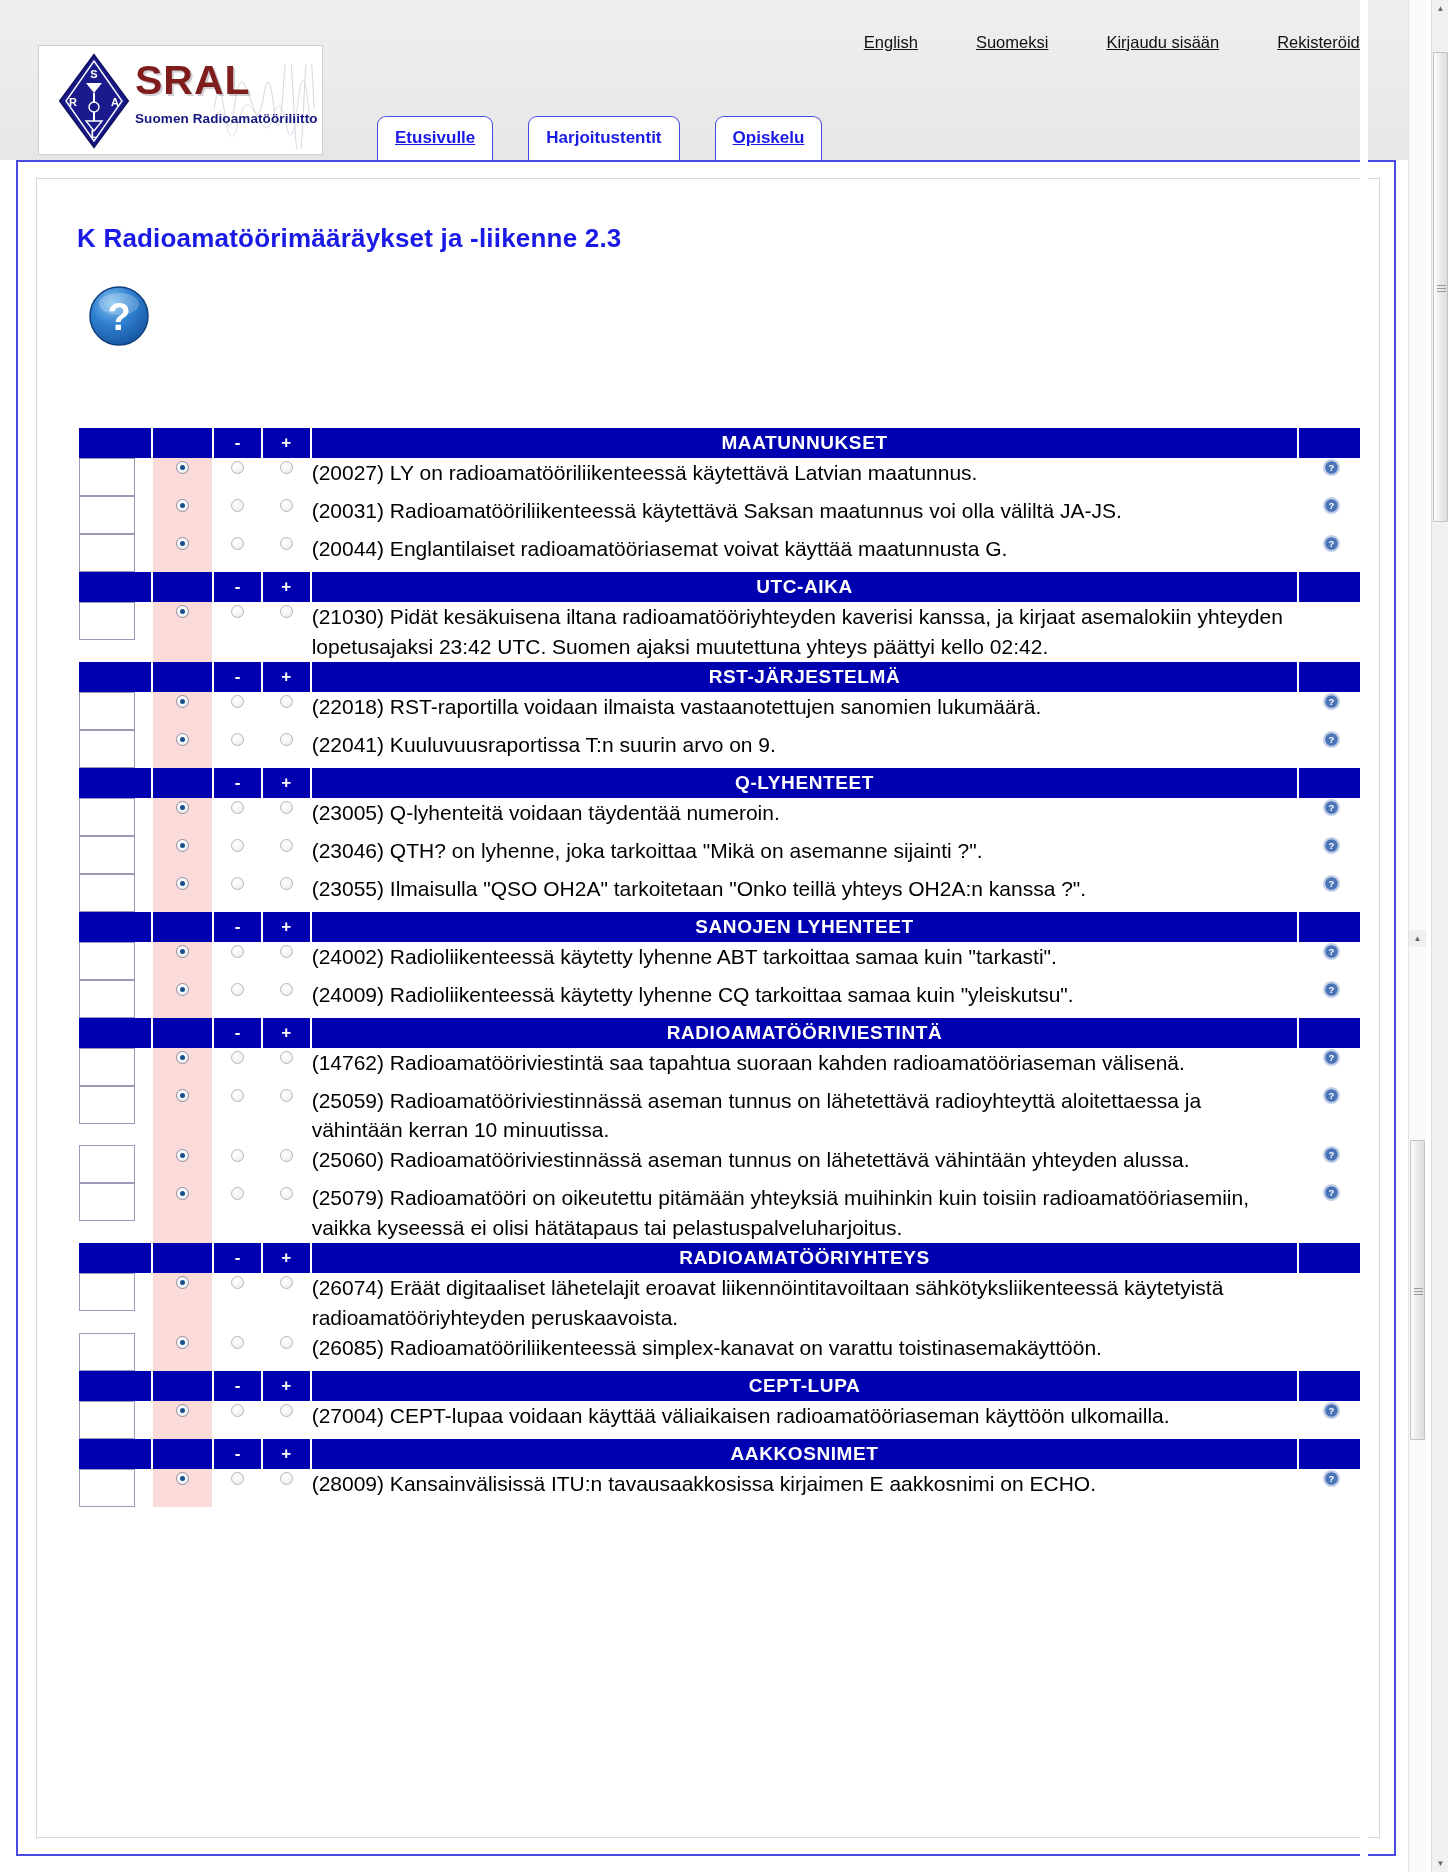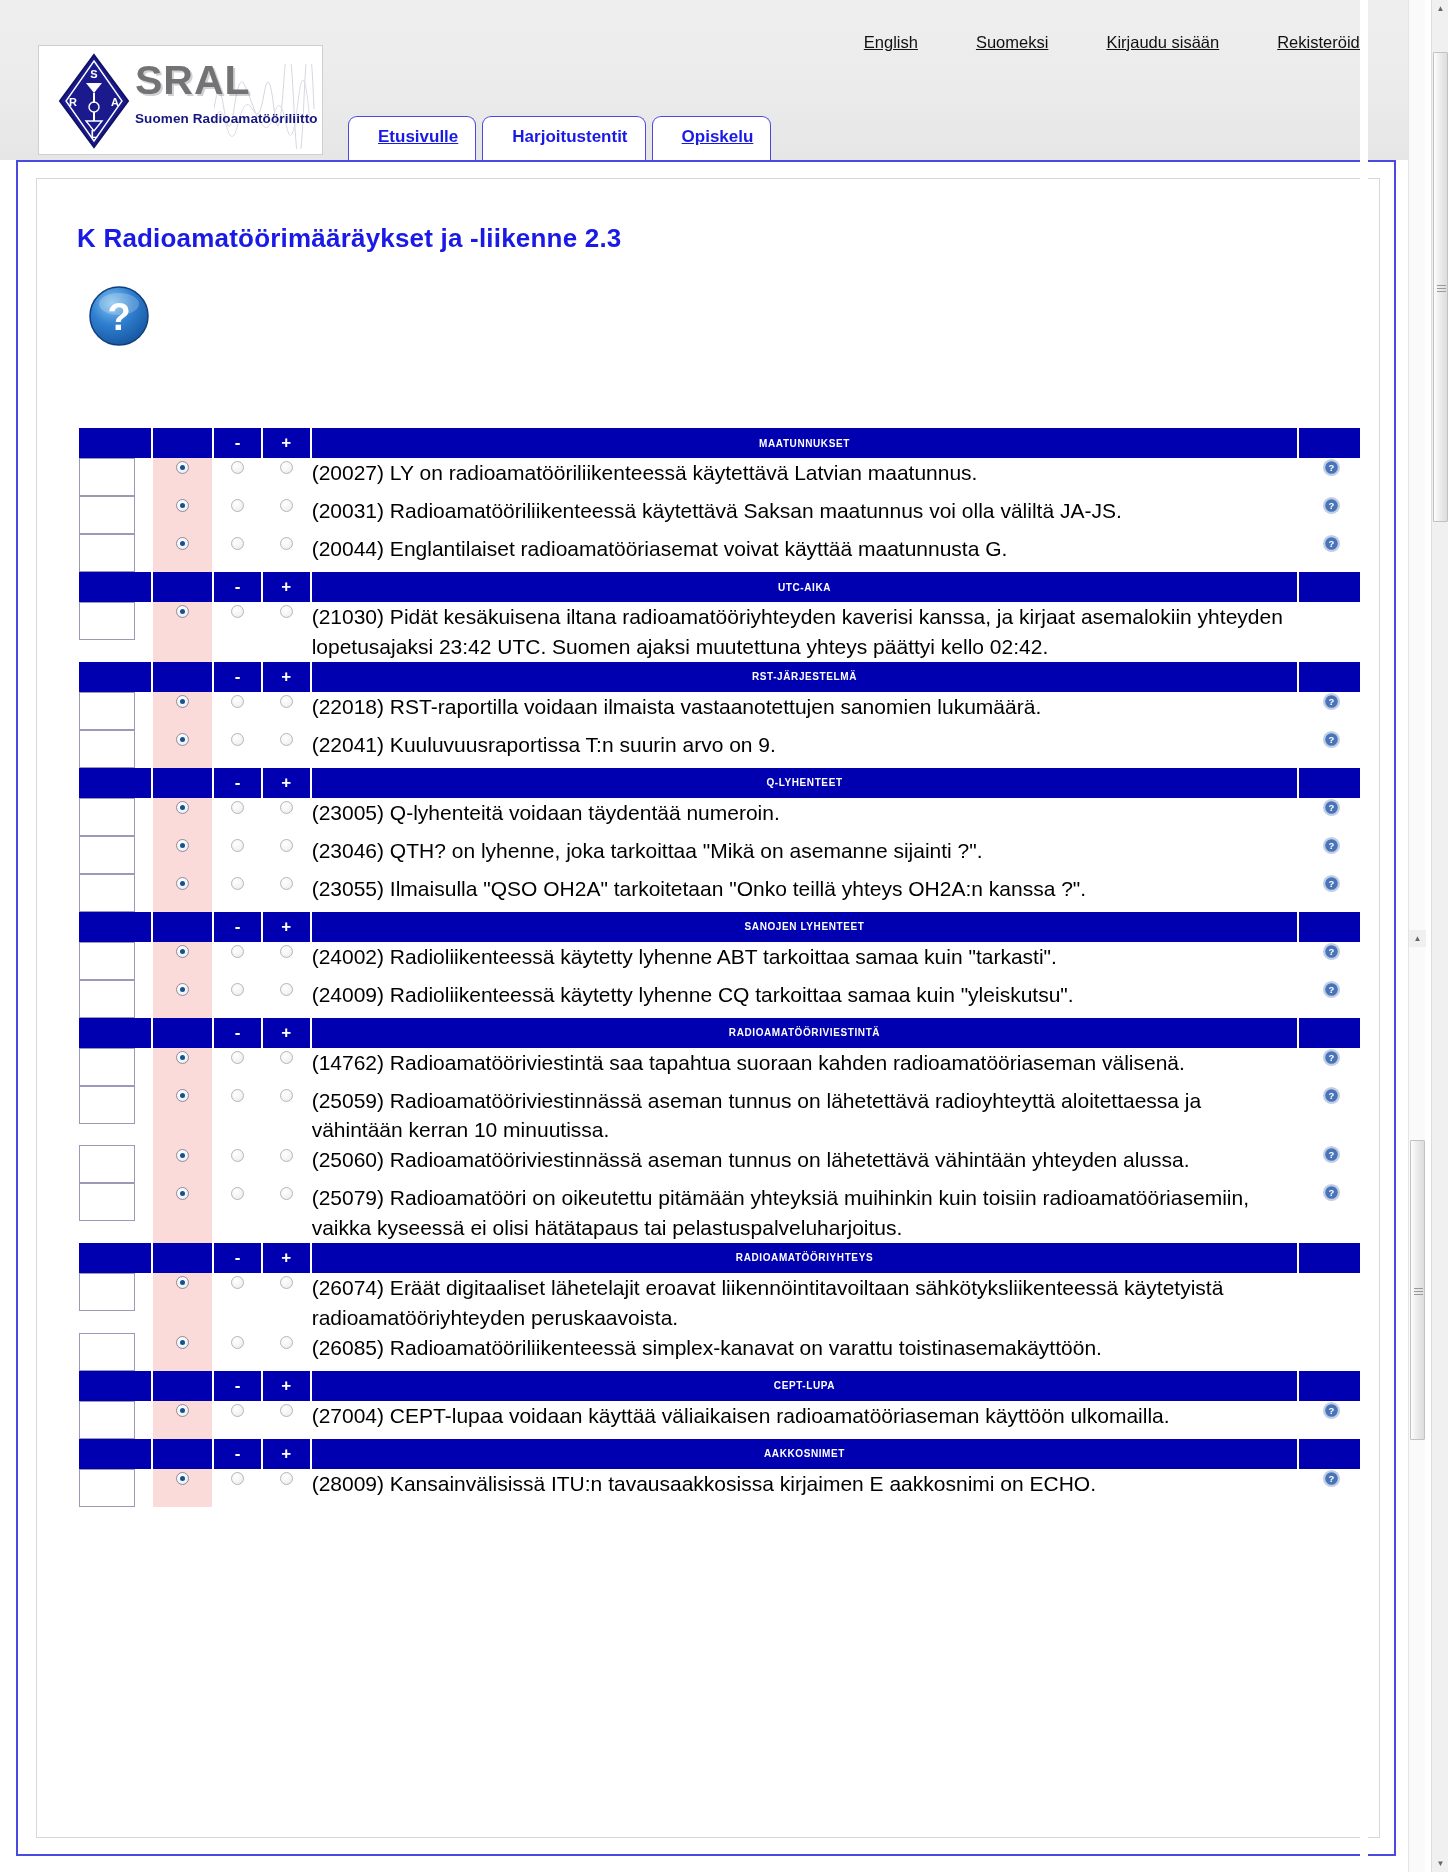--- a/index.html
+++ b/index.html
@@ -62,21 +62,21 @@
     left: 18px; top: 6px;
     width: 74px; height: 98px;
   }
   .logo-text {
     position: absolute;
     left: 96px; top: 14px;
   }
   .logo-title {
     font-size: 41px;
     font-weight: bold;
-    color: #737373;
+    color: #7f1d1d;
     letter-spacing: 1px;
     line-height: 1;
     text-shadow: 2px 2px 0 rgba(120,120,140,.35);
     font-family: "Liberation Sans", sans-serif;
   }
   .logo-sub {
     margin-top: 10px;
     font-size: 13.5px;
     font-weight: bold;
     color: #16167f;
@@ -97,23 +97,23 @@
     left: 348px; bottom: 0;
     display: flex;
     gap: 6px;
     align-items: flex-end;
   }
   .tab {
     background: #ffffff;
     border: 1.5px solid #4a4ae0;
     border-bottom: none;
     border-radius: 9px 9px 0 0;
-    padding: 10px 17px 12px 29px;
+    padding: 10px 17px 12px 17px;
     height: 44px;
-    display: flex; align-items: flex-start; justify-content: center;
+    display: flex; align-items: center; justify-content: center; margin-left: 29px;
   }
   .tab a, .tab span {
     font-size: 17px;
     font-weight: bold;
     color: #1a1ae6;
     text-decoration: underline;
     white-space: nowrap;
     font-family: "Liberation Sans", sans-serif;
   }
   .tab.notab span { text-decoration: none; }
@@ -176,21 +176,21 @@
     padding: 0;
     letter-spacing: .3px;
     font-family: "Liberation Sans", sans-serif;
   }
   tr.section-row > td.sig {
     font-size: 17px;
     font-weight: bold;
   }
   tr.section-row > td.sec-title {
     letter-spacing: .6px;
-    font-size: 10px;
+    font-size: 19px;
   }
   tr.section-row > td.spacer-cell { background: #0000b0; }
 
   tr.q-row > td {
     background: #ffffff;
     padding: 0;
     vertical-align: top;
   }
   td.cell-input {
     padding: 8px 0 10px 4px;

